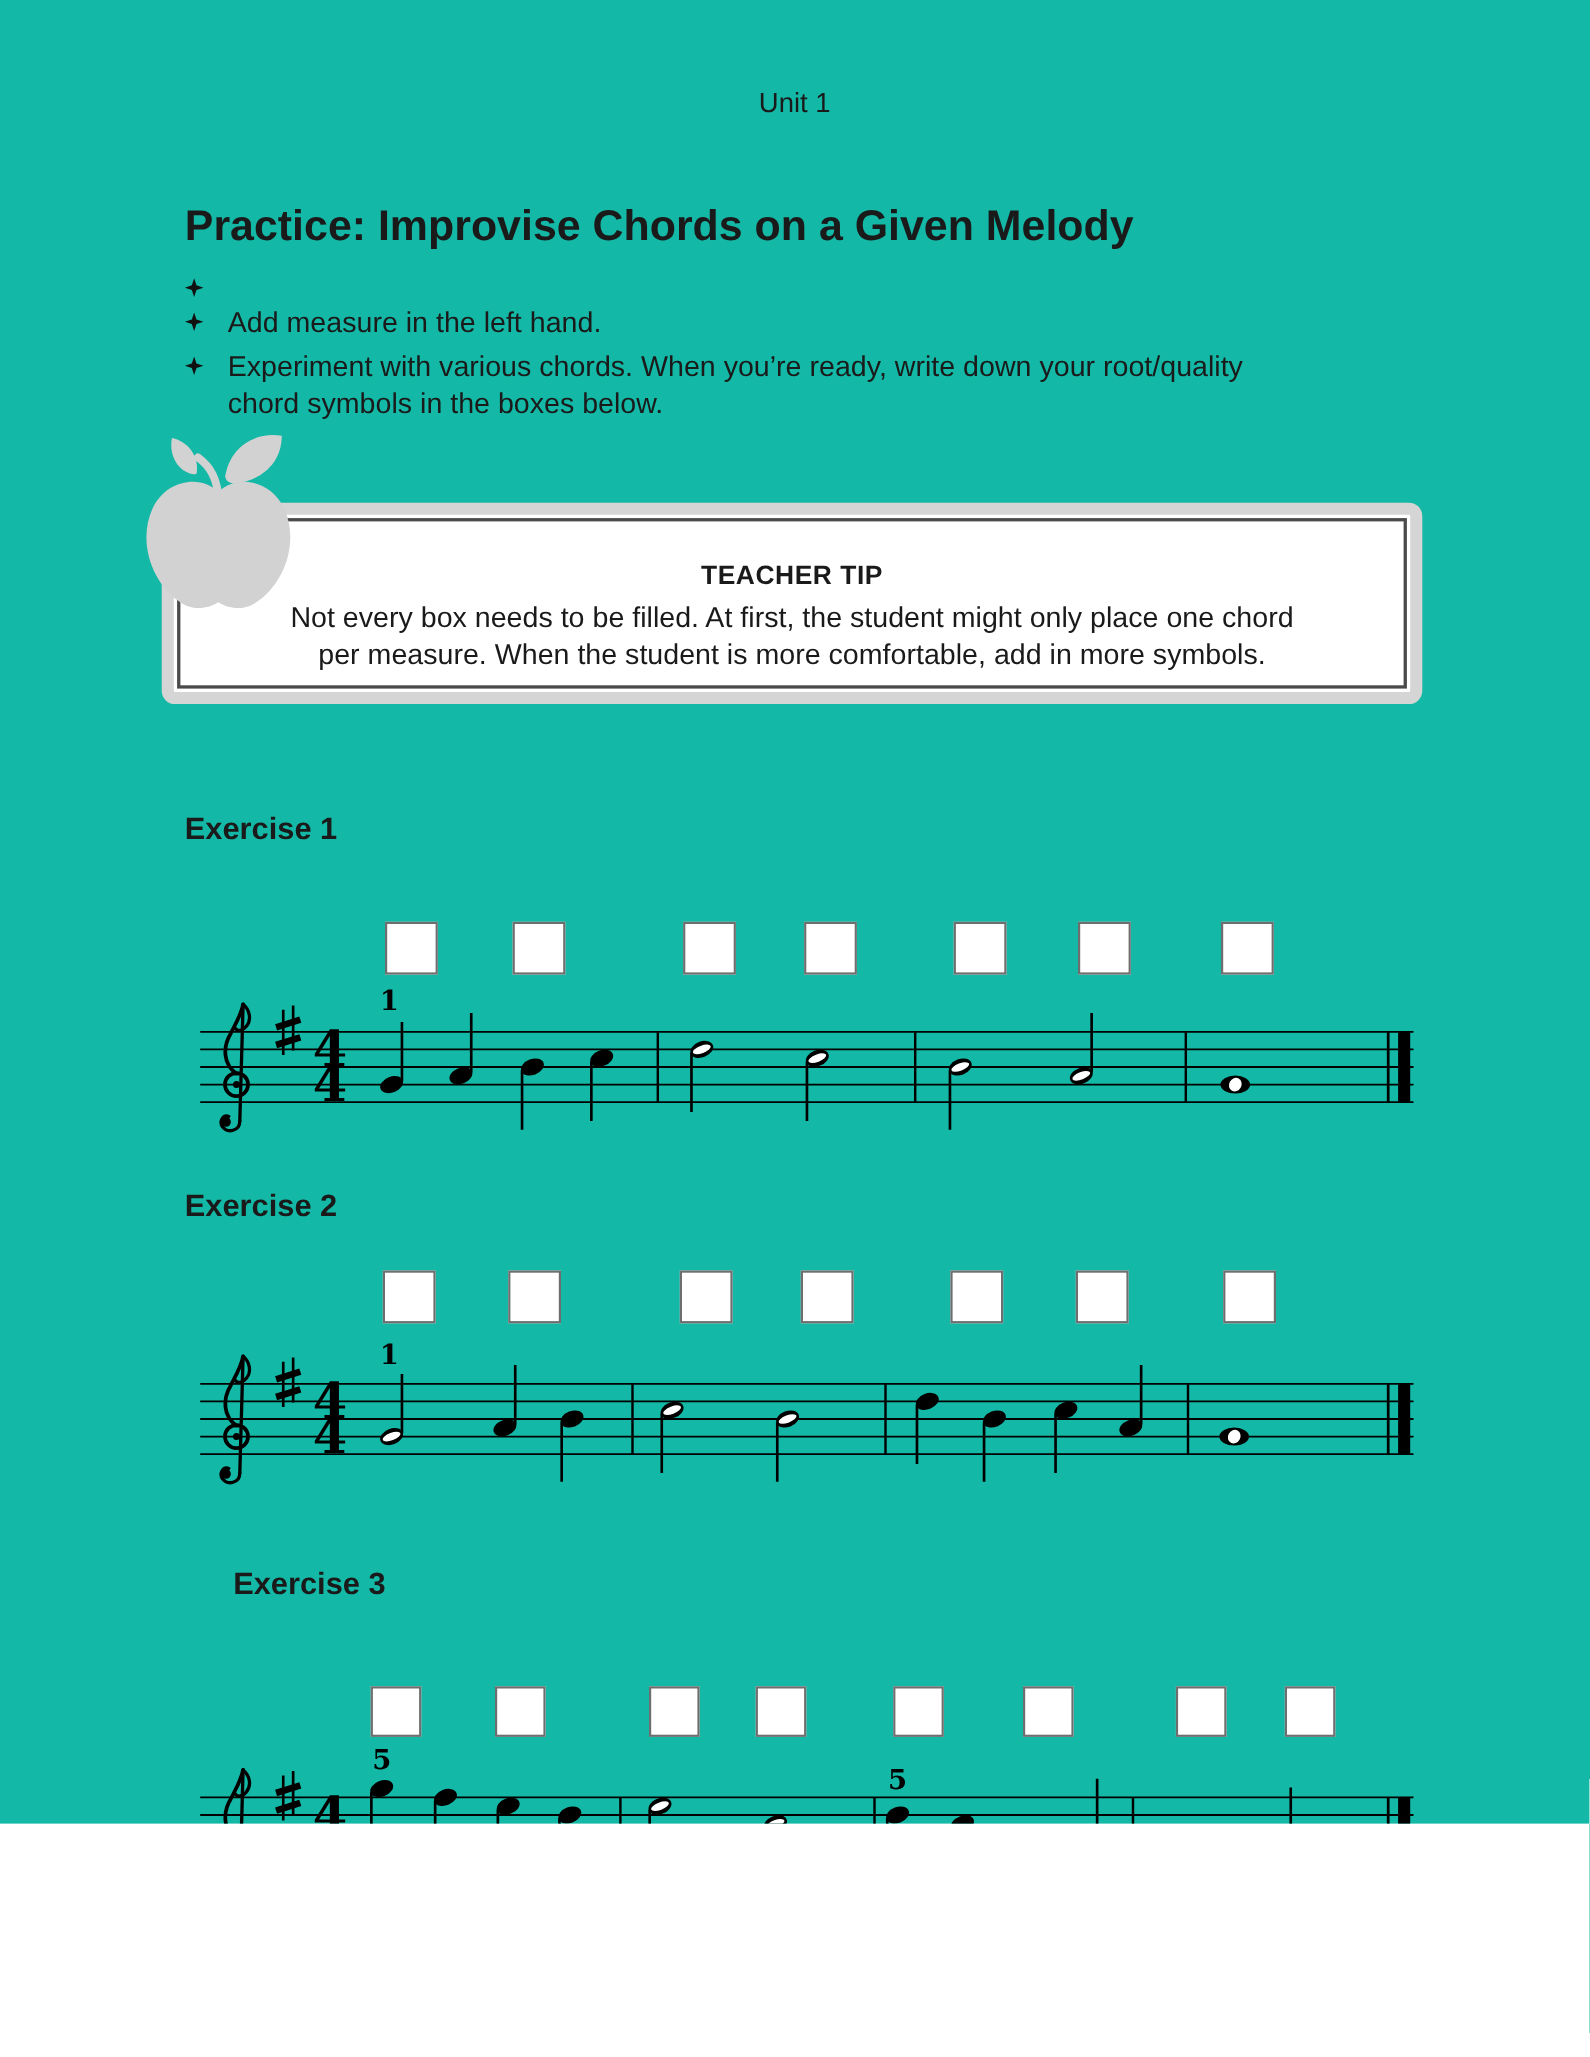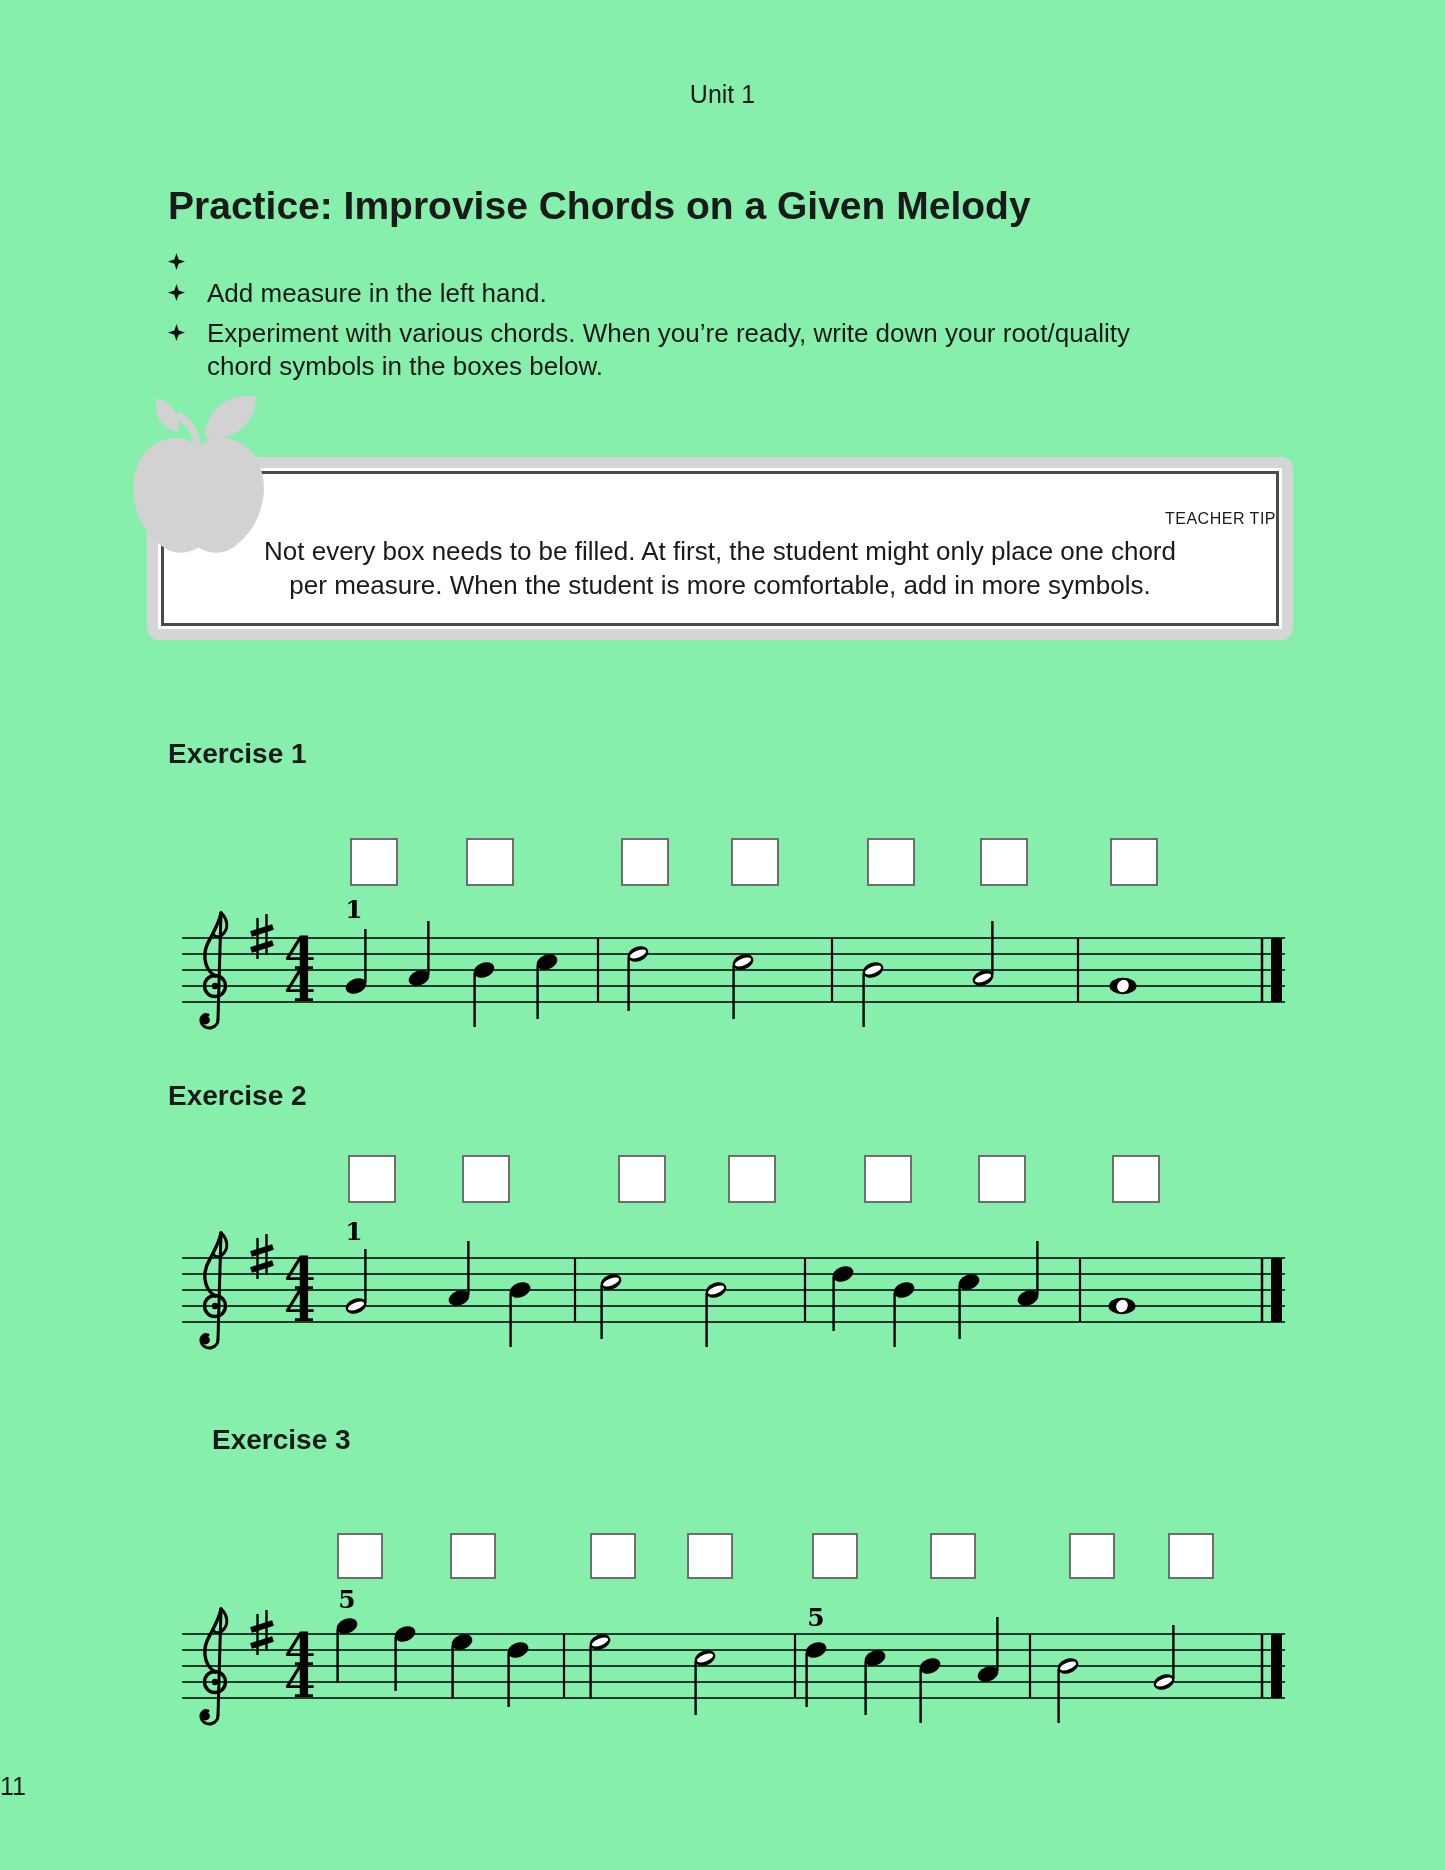--- a/index.html
+++ b/index.html
@@ -1,27 +1,27 @@
 <!DOCTYPE html>
 <html><head>
 <meta charset="utf-8">
 <style>
   html,body{margin:0;padding:0;background:#ffffff;}
-  .page{position:relative;width:1445px;height:1870px;background:#86efac;overflow:hidden;
+  .page{position:relative;width:1445px;height:1658px;background:#14b8a6;overflow:hidden;
         font-family:"Liberation Sans",sans-serif;color:#1a1a1a;}
   .unit-label{position:absolute;top:80px;left:0;width:100%;text-align:center;font-size:25px;}
   .page-title{position:absolute;top:184px;left:168px;font-size:39px;font-weight:700;letter-spacing:0;}
   .instructions{position:absolute;top:246px;left:168px;width:1040px;}
   .instr-item{display:flex;align-items:flex-start;margin-bottom:7px;font-size:26px;line-height:33px;}
   .instr-item .star{flex:0 0 17px;margin-top:7px;margin-right:22px;}
   .instr-text{max-width:985px;}
   .tip-box{position:absolute;left:147px;top:457px;width:1146px;height:183px;
            border:11px solid #d5d5d5;border-radius:12px;background:#fff;box-sizing:border-box;}
   .tip-inner{position:absolute;inset:3px;border:3px solid #4a4a4a;background:#fff;text-align:center;}
-  .tip-heading{margin-top:36px;font-size:16px;font-weight:normal;letter-spacing:0.5px;text-align:right;}
+  .tip-heading{margin-top:36px;font-size:24px;font-weight:bold;letter-spacing:0.5px;}
   .tip-line{font-size:26px;line-height:34px;margin:0 auto;width:1020px;}
   .tip-line.first{margin-top:6px;}
   .apple{position:absolute;left:116px;top:388px;width:165px;height:175px;}
   .exercise-heading{position:absolute;left:168px;font-size:28px;font-weight:bold;}
   #ex1-heading{top:738px;} #ex2-heading{top:1080px;} #ex3-heading{top:1424px;margin-left:44px;}
   .chord-box{position:absolute;box-sizing:border-box;border:2px solid #6e6e6e;background:#fff;}
   .staff-svg{position:absolute;left:0;width:1445px;height:192px;}
   .page-number{position:absolute;top:1772px;left:0;width:100%;text-align:left;font-size:25px;}
 </style>
 </head>

